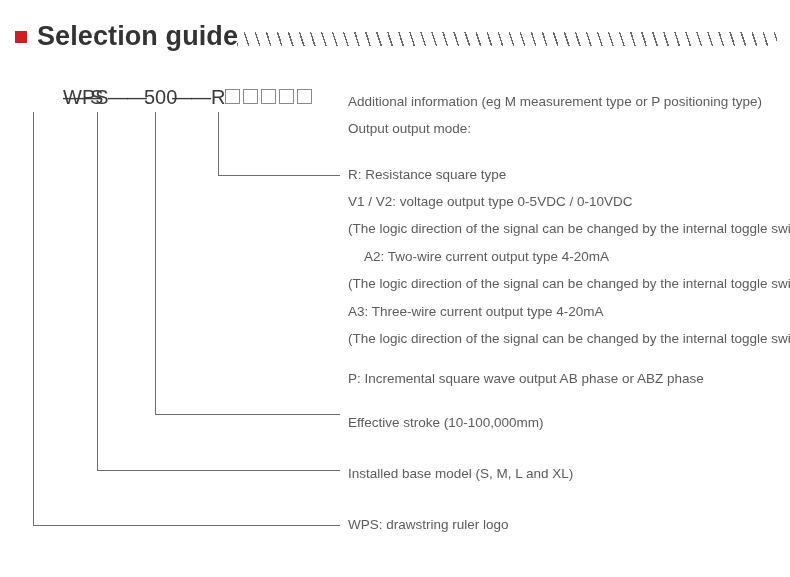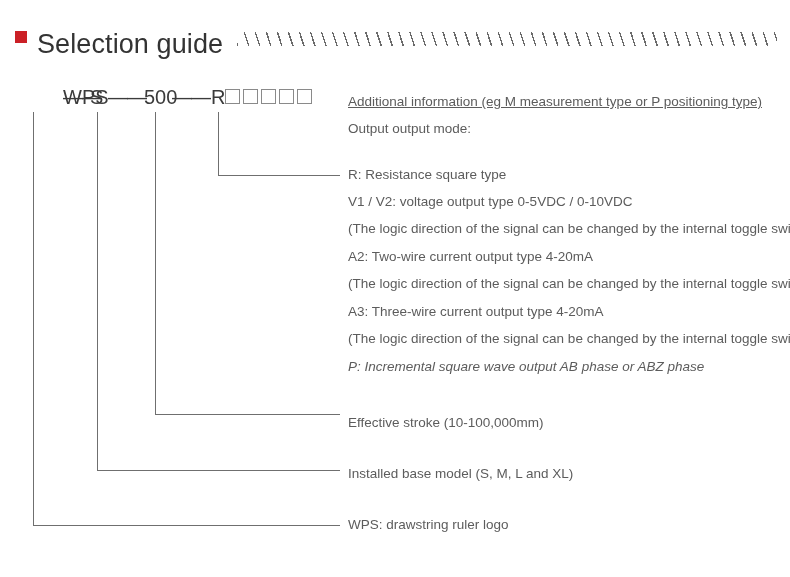--- a/index.html
+++ b/index.html
@@ -29,23 +29,23 @@
     position: absolute;
     left: 15px;
     top: 31px;
     width: 12px;
     height: 12px;
     background: #cb2026;
   }
   #header-title {
     position: absolute;
     left: 37px;
-    top: 24px;
+    top: 16px;
     font-size: 27px;
-    font-weight: 400;
+    font-weight: 700;
     color: #333333;
     letter-spacing: 0.1px;
     line-height: 40px;
     white-space: nowrap;
   }
   #header-hatch {
     position: absolute;
     left: 237px;
     top: 32px;
     width: 540px;
@@ -157,27 +157,27 @@
 
 <div class="vline" style="left:97px;  top:112px; height:359px;"></div>
 <div class="hline" style="left:97px;  top:470px; width:243px;"></div>
 
 <div class="vline" style="left:155px; top:112px; height:303px;"></div>
 <div class="hline" style="left:155px; top:414px; width:185px;"></div>
 
 <div class="vline" style="left:218px; top:112px; height:64px;"></div>
 <div class="hline" style="left:218px; top:175px; width:122px;"></div>
 
-<div class="rtext" style="top:93px;text-decoration:underline;">Additional information (eg M measurement type or P positioning type)</div>
+<div class="rtext" style="top:93px;">Additional information (eg M measurement type or P positioning type)</div>
 <div class="rtext" style="top:120px;">Output output mode:</div>
 
 <div class="rtext" style="top:166px;">R: Resistance square type</div>
 <div class="rtext" style="top:193px;">V1 / V2: voltage output type 0-5VDC / 0-10VDC</div>
 <div class="rtext" style="top:220px;">(The logic direction of the signal can be changed by the internal toggle switch)</div>
-<div class="rtext" style="top:248px;">A2: Two-wire current output type 4-20mA</div>
+<div class="rtext" style="top:248px;margin-left:16px;">A2: Two-wire current output type 4-20mA</div>
 <div class="rtext" style="top:275px;">(The logic direction of the signal can be changed by the internal toggle switch)</div>
 <div class="rtext" style="top:303px;">A3: Three-wire current output type 4-20mA</div>
 <div class="rtext" style="top:330px;">(The logic direction of the signal can be changed by the internal toggle switch)</div>
-<div class="rtext" style="top:358px;font-style:italic;">P: Incremental square wave output AB phase or ABZ phase</div>
+<div class="rtext" style="top:370px;">P: Incremental square wave output AB phase or ABZ phase</div>
 
 <div class="rtext" style="top:414px;">Effective stroke (10-100,000mm)</div>
 <div class="rtext" style="top:465px;">Installed base model (S, M, L and XL)</div>
 <div class="rtext" style="top:516px;">WPS: drawstring ruler logo</div>
 
 </body></html>

